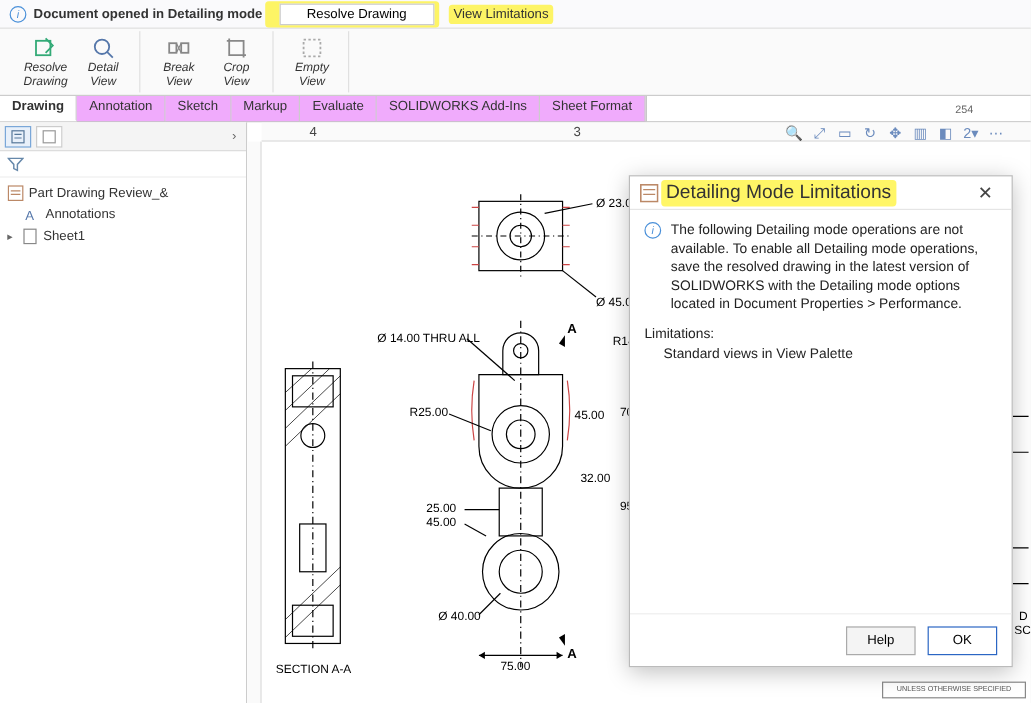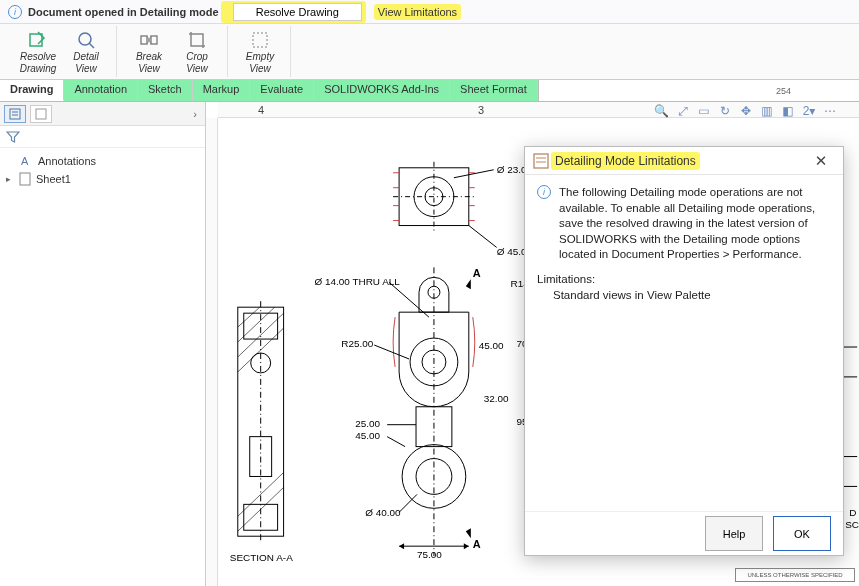--- a/index.html
+++ b/index.html
@@ -18,21 +18,21 @@
 
 .ribbon { height: 56px; background: #fafafa; border-bottom: 1px solid #ccc; display: flex; padding: 2px 8px; gap: 2px; font-style: italic; }
 .rgroup { display: flex; border-right: 1px solid #e0e0e0; padding: 0 6px; }
 .rbtn { width: 48px; display: flex; flex-direction: column; align-items: center; justify-content: center; gap: 2px; font-size: 10px; color: #333; cursor: pointer; }
 .rbtn-icon { width: 20px; height: 20px; display: flex; align-items: center; justify-content: center; }
 .rbtn-icon svg { width: 20px; height: 20px; }
 .rbtn span { line-height: 1; text-align: center; }
 
 
 .tabs { height: 22px; background: #e8e8e8; border-bottom: 1px solid #bbb; display: flex; }
-.tab { padding: 3px 10px; border-right: 1px solid #ccc; font-size: 11px; cursor: pointer; background: #86efac; }
+.tab { padding: 3px 10px; border-right: 1px solid #ccc; font-size: 11px; cursor: pointer; background: #f0abfc; }
 .tab.active { background: #fff; font-weight: bold; border-bottom: 1px solid #fff; }
 .ruler-top { flex: 1; background: #fff; position: relative; border-left: 1px solid #bbb; display: flex; align-items: center; justify-content: space-around; font-size: 9px; color: #666; }
 
 
 .main { display: flex; height: calc(586px - 24px - 56px - 22px); }
 .sidebar { width: 206px; background: #fff; border-right: 1px solid #ccc; display: flex; flex-direction: column; }
 .side-headtabs { height: 24px; background: #f4f4f4; border-bottom: 1px solid #ddd; display: flex; align-items: center; padding: 0 4px; gap: 4px; }
 .side-headtabs .ht { width: 22px; height: 18px; border: 1px solid #ccc; background: #fff; cursor: pointer; display: flex; align-items: center; justify-content: center; }
 .side-headtabs .ht.active { background: #e8f0fa; border-color: #7aa7d8; }
 .side-headtabs .ht svg { width: 12px; height: 12px; }
@@ -52,29 +52,29 @@
 .ruler-v { position: absolute; top: 16px; left: 0; bottom: 0; width: 12px; background: #fafafa; border-right: 1px solid #ddd; }
 .context-tb { position: absolute; top: 0; right: 20px; height: 18px; display: flex; gap: 3px; align-items: center; z-index: 2; }
 .context-tb .ci { width: 18px; height: 16px; display: flex; align-items: center; justify-content: center; color: #6b8bbd; font-size: 12px; cursor: pointer; }
 .drawing { position: absolute; top: 16px; left: 12px; right: 0; bottom: 0; }
 .drawing-svg { width: 100%; height: 100%; }
 
 
 .dialog { position: absolute; top: 146px; left: 524px; width: 320px; height: 410px; background: #fff; border: 1px solid #bbb; box-shadow: 0 4px 18px rgba(0,0,0,0.25); z-index: 20; display: flex; flex-direction: column; }
 .dlg-title { height: 28px; display: flex; align-items: center; padding: 0 8px; border-bottom: 1px solid #e5e5e5; }
 .dlg-title-icon { width: 16px; height: 16px; margin-right: 6px; display: flex; align-items: center; justify-content: center; }
-.dlg-title-text { font-size: 12px; position: relative; z-index: 0; }
+.dlg-title-text { font-size: 16px; position: relative; z-index: 0; }
 .dlg-close { margin-left: auto; width: 28px; height: 24px; display: flex; align-items: center; justify-content: center; font-size: 15px; cursor: pointer; color: #444; }
 .dlg-body { flex: 1; padding: 10px 12px 10px 12px; font-size: 11.5px; color: #222; }
 .dlg-body-row { display: flex; gap: 8px; margin-bottom: 10px; }
 .dlg-body .para { line-height: 1.35; }
 .dlg-body .lim-head { margin-top: 8px; }
 .dlg-body .lim-item { margin-top: 4px; margin-left: 16px; }
 .dlg-footer { height: 44px; border-top: 1px solid #eee; display: flex; align-items: center; justify-content: flex-end; gap: 10px; padding: 0 12px; }
-.dlg-btn { min-width: 58px; height: 35px; border: 1px solid #aaa; background: #f4f4f4; font-size: 11px; cursor: pointer; }
+.dlg-btn { min-width: 58px; height: 24px; border: 1px solid #aaa; background: #f4f4f4; font-size: 11px; cursor: pointer; }
 .dlg-btn.primary { border: 1.5px solid #2b66c4; background: #fff; }
 
 .title-frame { position: absolute; right: 4px; bottom: 4px; width: 120px; height: 14px; border: 1px solid #888; font-size: 6px; text-align: center; line-height: 12px; color: #555; }
 </style>
 </head>
 <body>
 
 <div class="info-bar">
   <div class="info-icon">i</div>
   <span class="info-bold">Document opened in Detailing mode</span>
@@ -142,21 +142,21 @@
 
 <div class="tabs">
   <div class="tab active">Drawing</div>
   <div class="tab">Annotation</div>
   <div class="tab">Sketch</div>
   <div class="tab">Markup</div>
   <div class="tab">Evaluate</div>
   <div class="tab">SOLIDWORKS Add-Ins</div>
   <div class="tab">Sheet Format</div>
   <div class="ruler-top">
-    <span style="position:absolute; right:68px;">254</span>
+    <span style="position:absolute; right:48px;">254</span>
   </div>
 </div>
 
 <div class="main">
 
   <div class="sidebar">
     <div class="side-headtabs">
       <div class="ht active">
           <svg viewBox="0 0 12 12">
             <rect x="1" y="1" width="10" height="10" fill="none" stroke="#579"></rect>
@@ -170,20 +170,28 @@
           </svg>
         </div>
       <div class="side-expand">›</div>
     </div>
     <div class="side-filter">
       <svg viewBox="0 0 14 14">
           <path d="M1 2 h12 l-4.5 5 v5 l-3 -1.5 v-3.5 z" fill="none" stroke="#68a" stroke-width="1.2"></path>
         </svg>
     </div>
     <div class="tree">
+      <div class="tree-row">
+        <svg viewBox="0 0 14 14">
+            <rect x="1" y="1" width="12" height="12" fill="none" stroke="#b86"></rect>
+            <line x1="3" y1="5" x2="11" y2="5" stroke="#b86"></line>
+            <line x1="3" y1="8" x2="11" y2="8" stroke="#b86"></line>
+          </svg>
+        <span>Part Drawing Review_&amp;</span>
+      </div>
       <div class="tree-row lvl1">
         <svg viewBox="0 0 14 14">
             <text x="1" y="11" font-size="11" fill="#57a">A</text>
           </svg>
         <span>Annotations</span>
       </div>
       <div class="tree-row">
         <span class="tree-caret">▸</span>
         <svg viewBox="0 0 14 14">
             <rect x="2" y="1" width="10" height="12" fill="none" stroke="#888"></rect>

